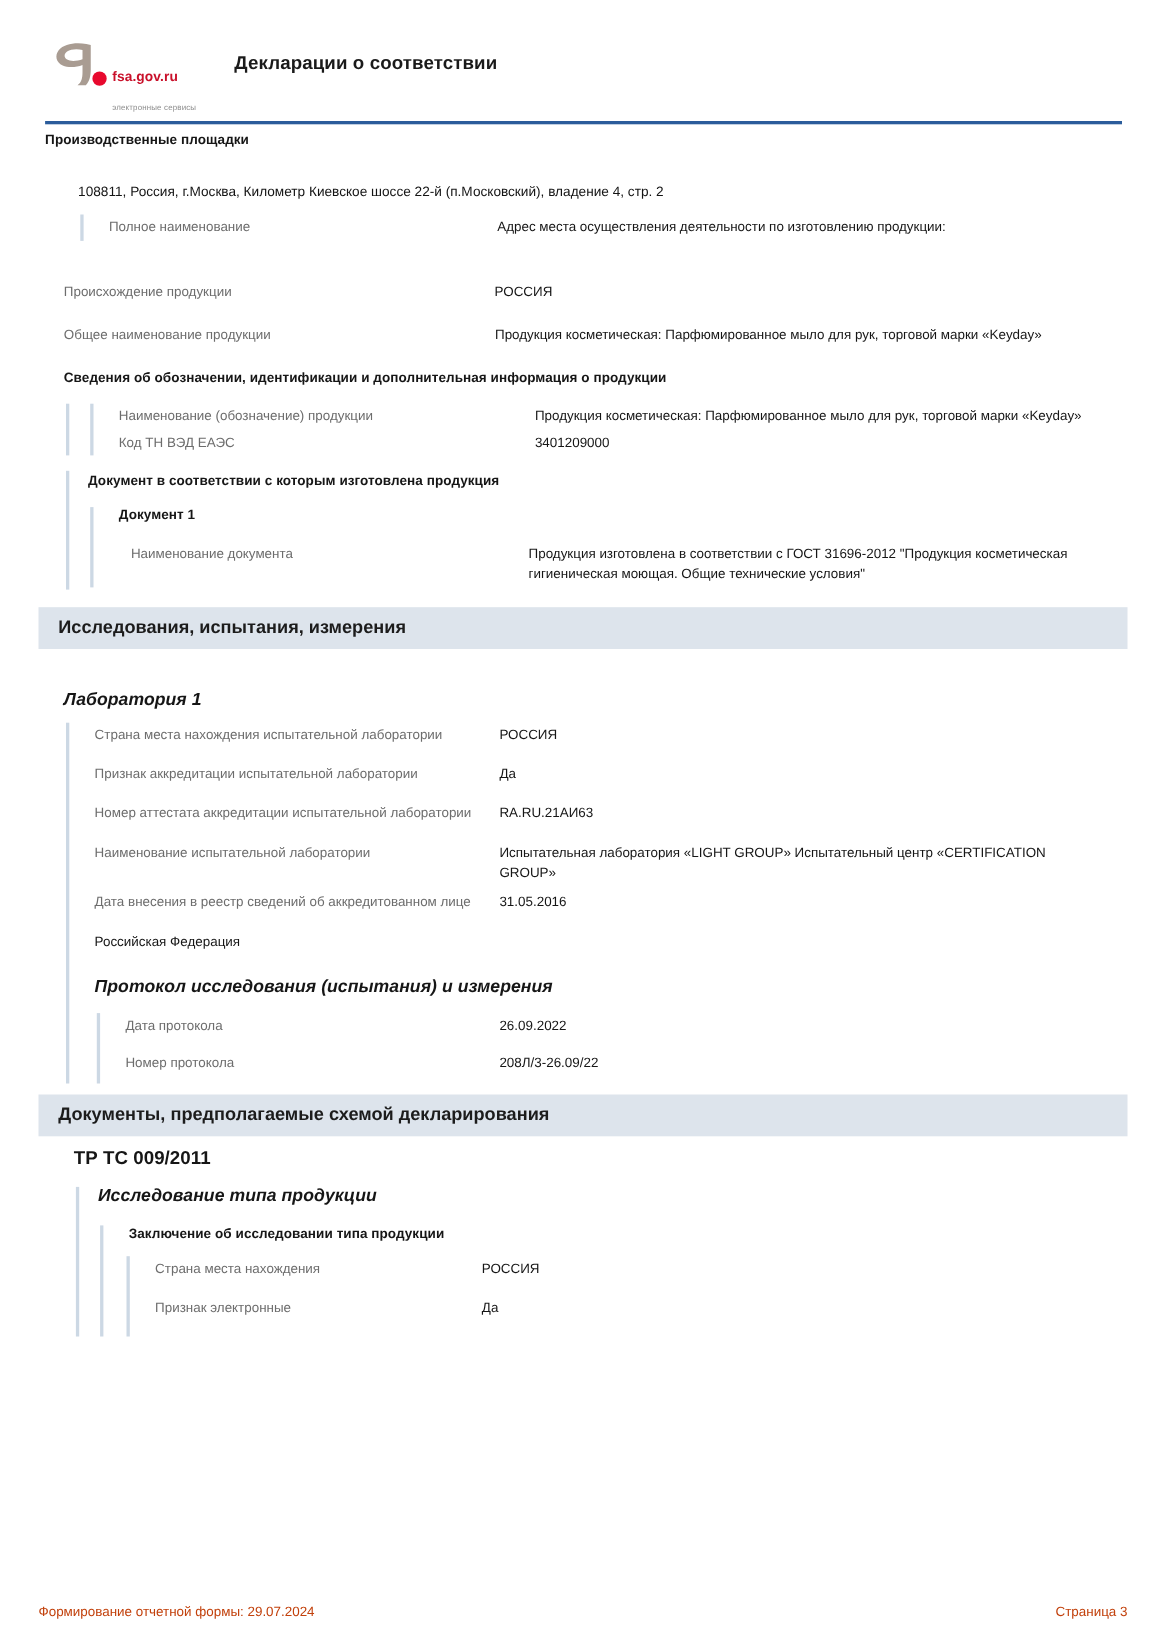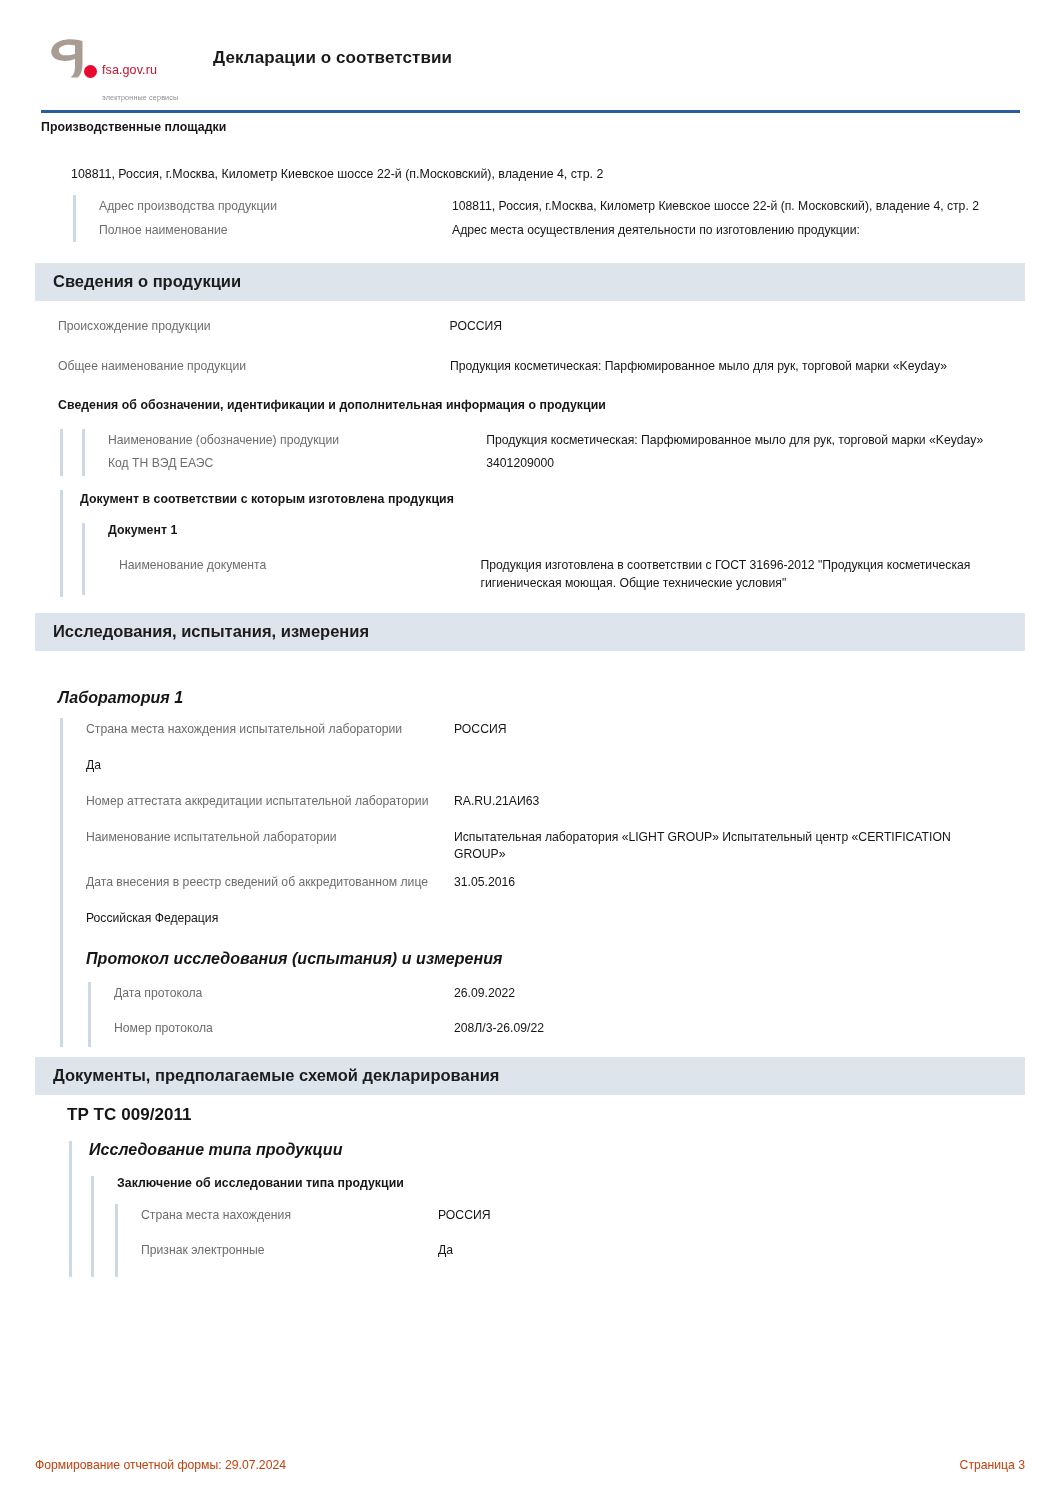--- a/index.html
+++ b/index.html
@@ -41,21 +41,21 @@
     top: 29px;
     width: 13px; height: 13px;
     border-radius: 50%;
     background: #e8092e;
   }
   .logo-text-main {
     position: absolute;
     left: 54px;
     top: 28px;
     font-size: 12.5px;
-    font-weight: normal;
+    font-weight: bold;
     color: #c9102a;
     letter-spacing: .1px;
     line-height: 1;
   }
   .logo-text-sub {
     position: absolute;
     left: 54px;
     top: 58px;
     font-size: 7.2px;
     color: #8d8d8d;
@@ -179,31 +179,26 @@
 
   <div style="height:12px"></div>
   <div class="subhead">Производственные площадки</div>
 
   <div style="height:32px"></div>
   <div class="plain-line" style="padding-left:30px">108811, Россия, г.Москва, Километр Киевское шоссе 22-й (п.Московский), владение 4, стр. 2</div>
 
   <div style="height:11px"></div>
   <div class="rail" style="margin-left:30px">
     <div class="kv">
-      <div class="k" style="width:353px">Адрес производства продукции</div>
-      <div class="v" style="width:560px">108811, Россия, г.Москва, Километр Киевское шоссе 22-й (п. Московский), владение 4, стр. 2</div>
-    </div>
-    <div class="kv">
       <div class="k" style="width:353px">Полное наименование</div>
       <div class="v" style="width:560px">Адрес места осуществления деятельности по изготовлению продукции:</div>
     </div>
   </div>
 
   <div style="height:21px"></div>
-  <div class="band">Сведения о продукции</div>
 
   <div style="height:14px"></div>
   <div style="padding-left:17px">
     <div class="kv">
       <div class="k" style="width:392px">Происхождение продукции</div>
       <div class="v" style="width:570px">РОССИЯ</div>
     </div>
     <div style="height:16px"></div>
     <div class="kv">
       <div class="k" style="width:392px">Общее наименование продукции</div>
@@ -251,20 +246,21 @@
   <div class="subhead sz13" style="padding-left:17px">Лаборатория 1</div>
 
   <div style="height:11px"></div>
   <div class="rail" style="margin-left:17px">
     <div class="kv">
       <div class="k" style="width:368px">Страна места нахождения испытательной лаборатории</div>
       <div class="v" style="width:540px">РОССИЯ</div>
     </div>
     <div style="height:12px"></div>
     <div class="kv">
+      <div class="k" style="width:368px">Признак аккредитации испытательной лаборатории</div>
       <div class="v" style="width:540px">Да</div>
     </div>
     <div style="height:12px"></div>
     <div class="kv">
       <div class="k" style="width:368px">Номер аттестата аккредитации испытательной лаборатории</div>
       <div class="v" style="width:540px">RA.RU.21АИ63</div>
     </div>
     <div style="height:12px"></div>
     <div class="kv">
       <div class="k" style="width:368px">Наименование испытательной лаборатории</div>

